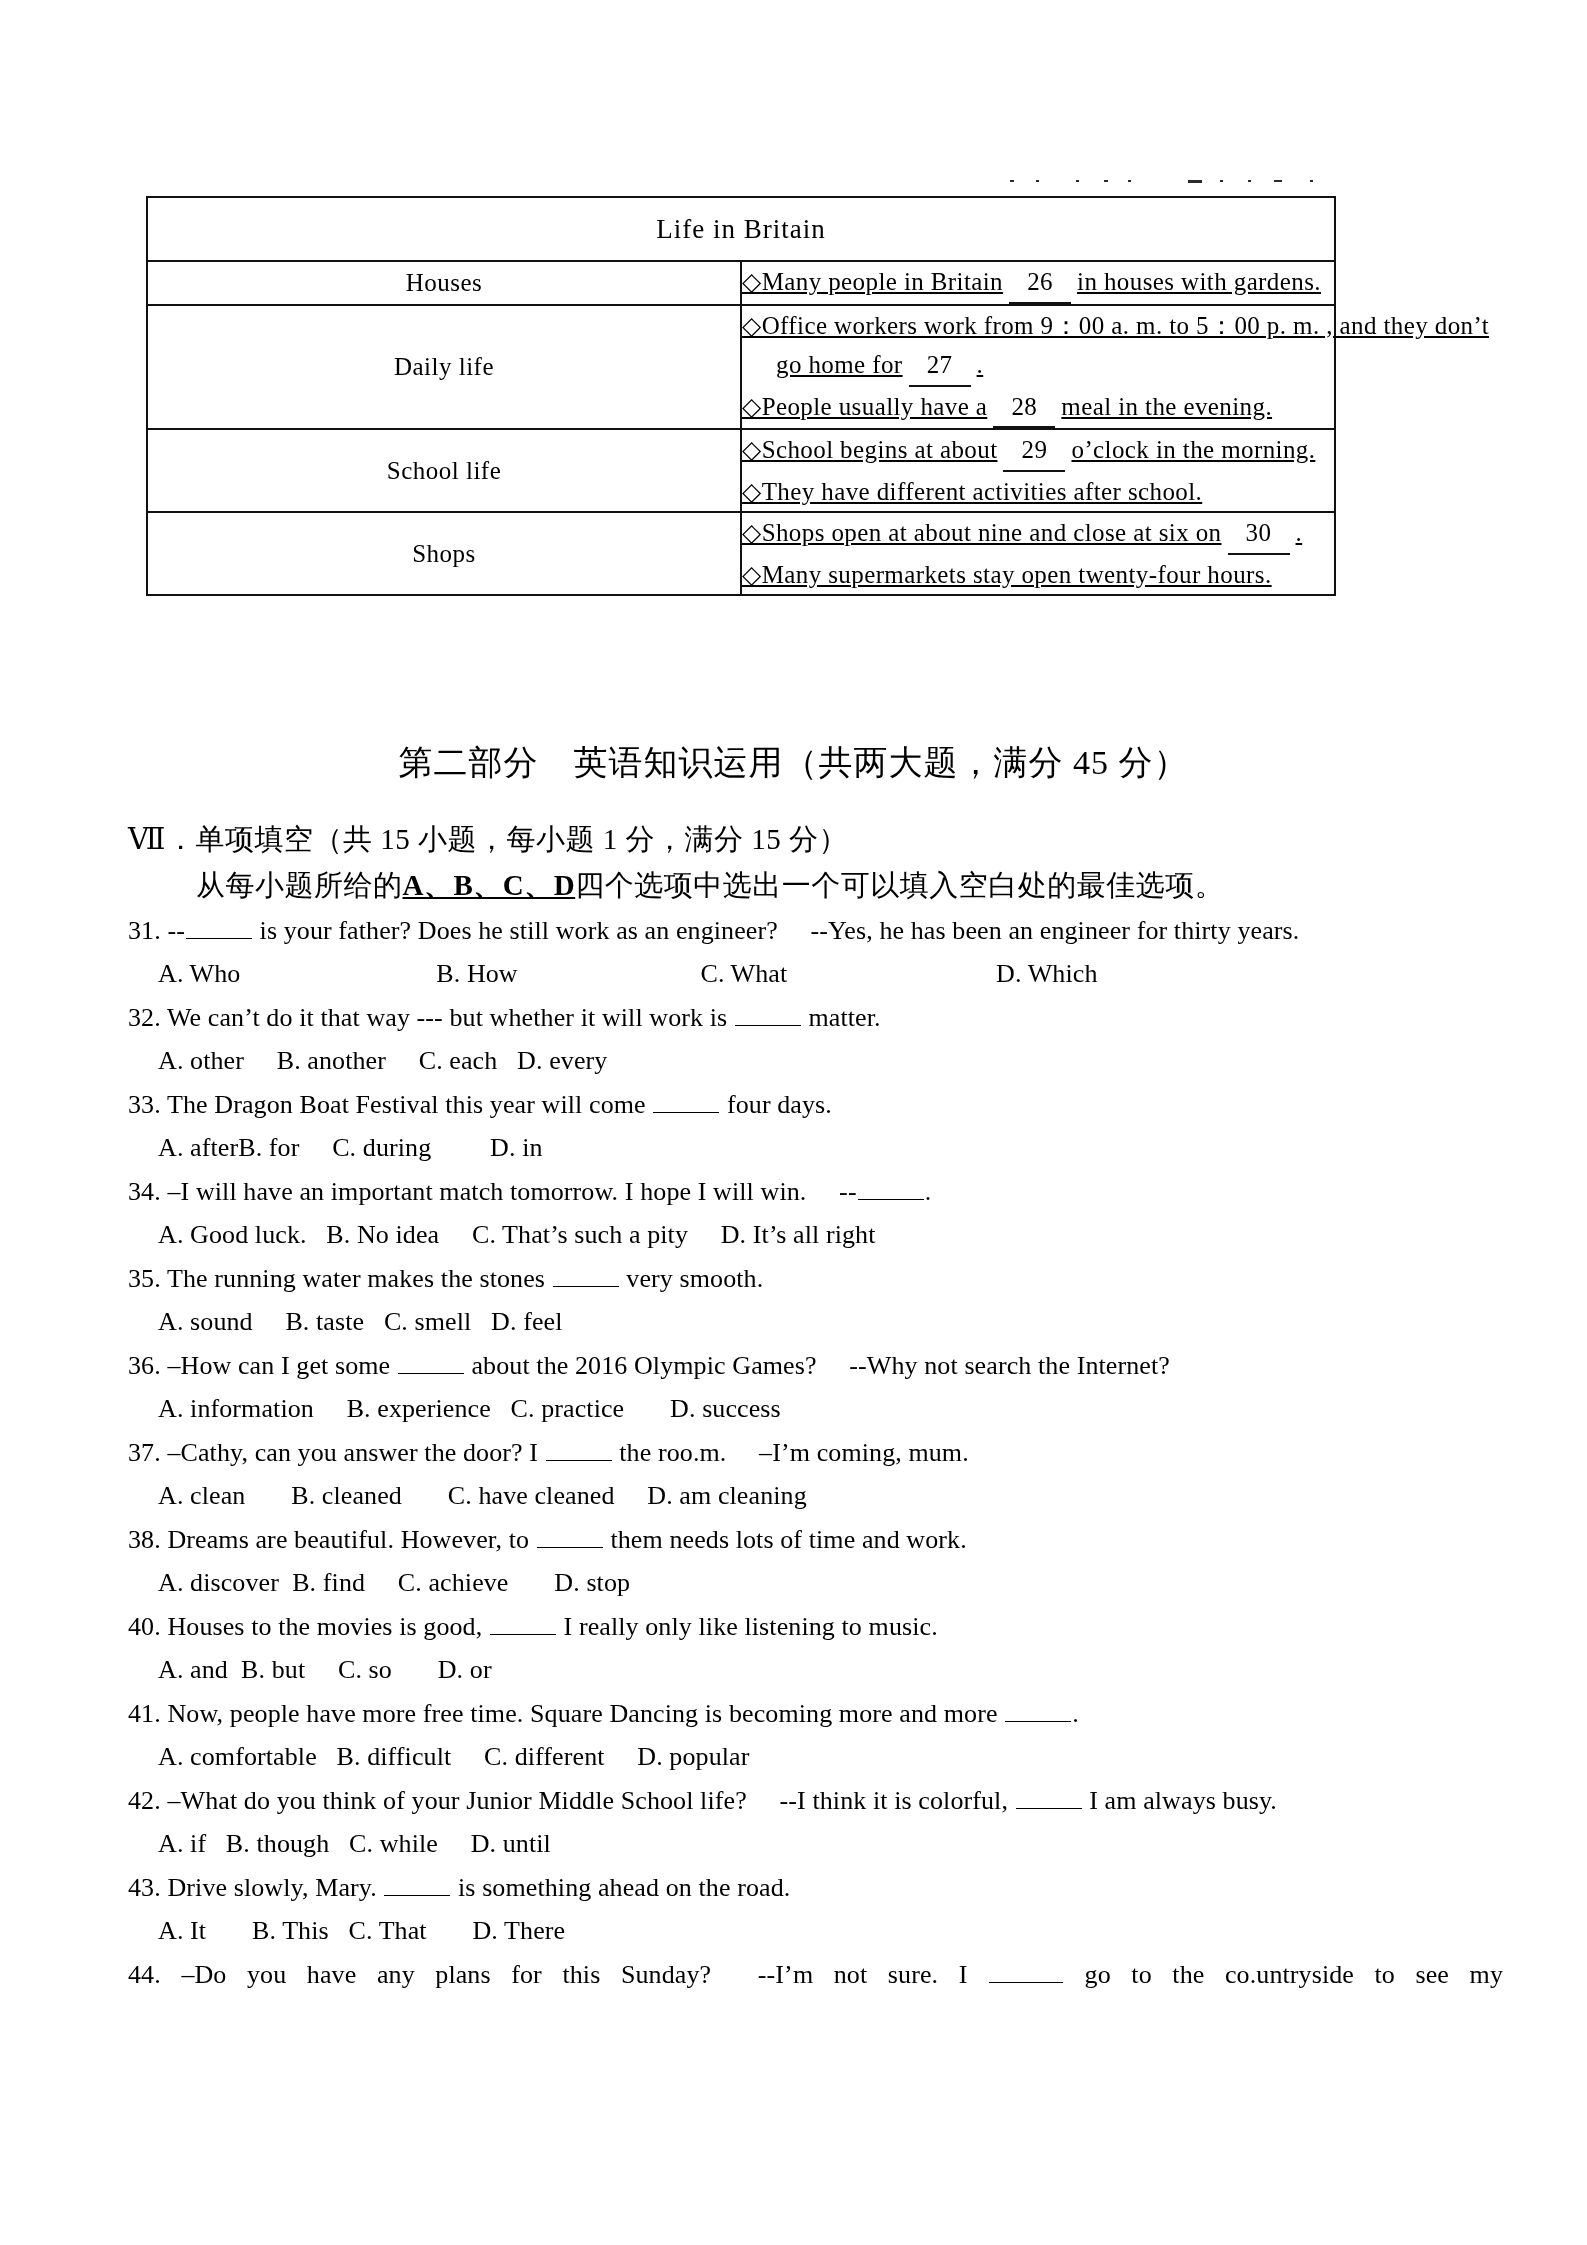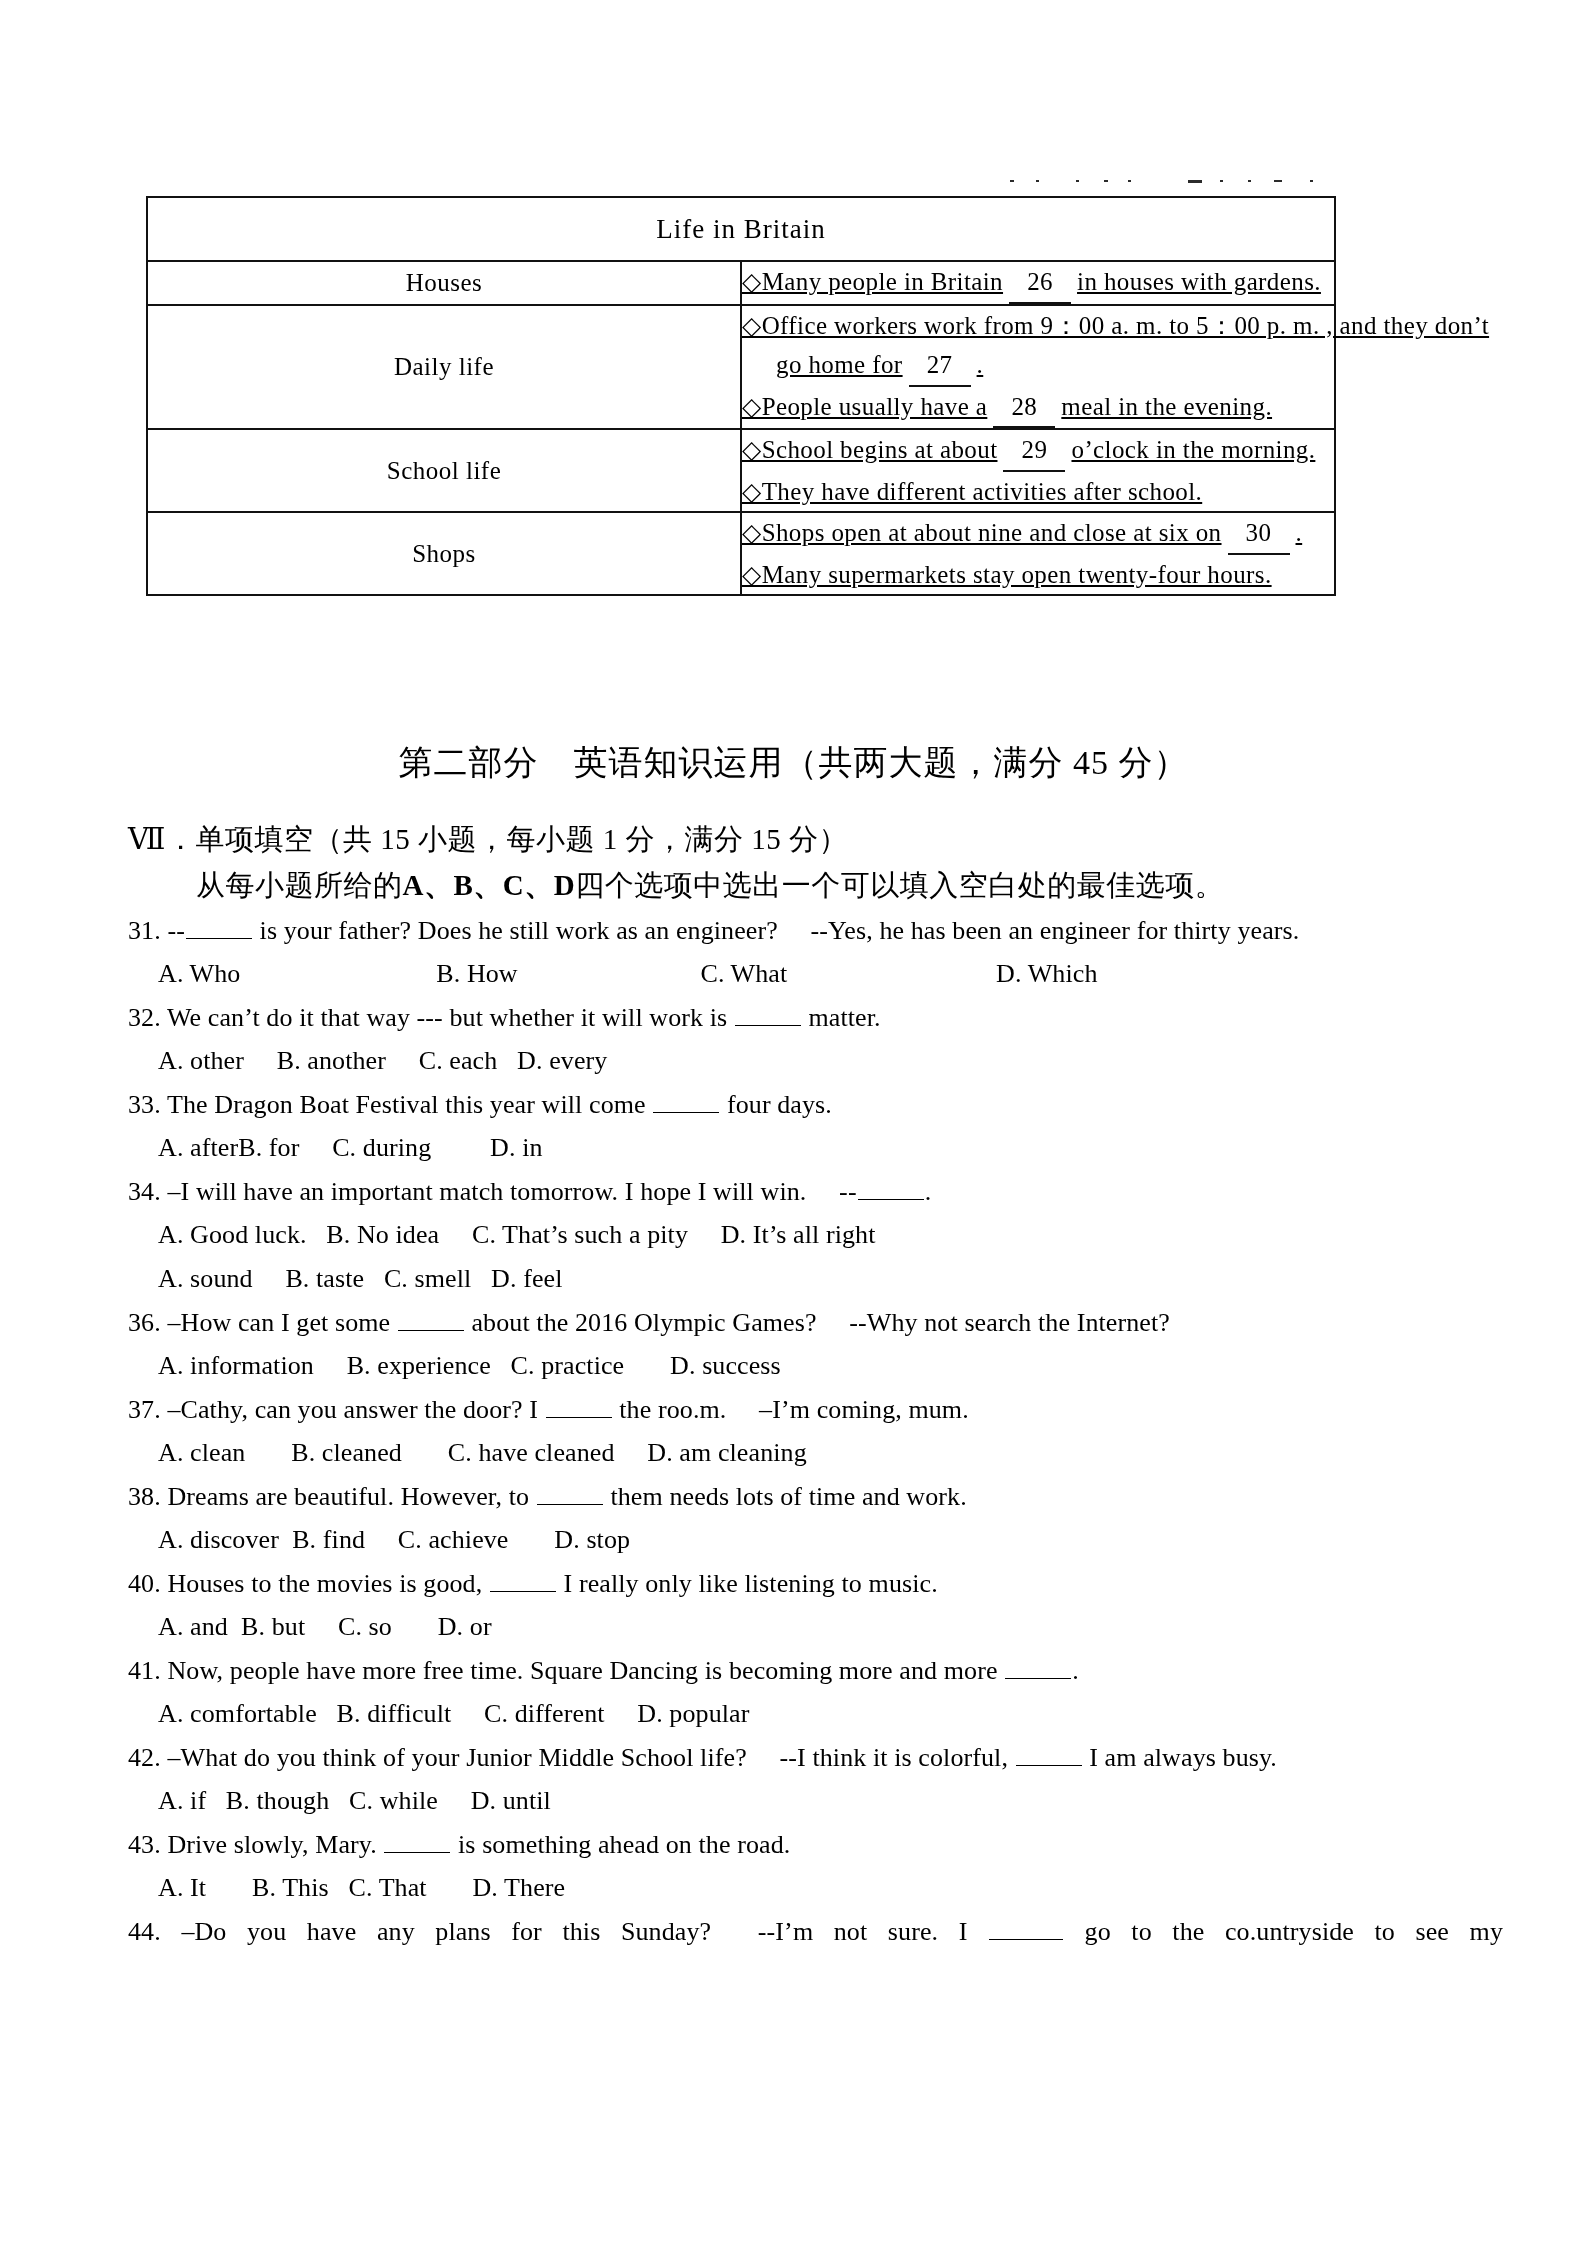--- a/index.html
+++ b/index.html
@@ -101,21 +101,21 @@
     font-size: 29px;
     letter-spacing: 0.5px;
   }
   .sec-sub {
     position: absolute;
     left: 196px;
     top: 866px;
     font-size: 29px;
     letter-spacing: 0.5px;
   }
-  .sec-sub b { font-weight: bold; }
+  .sec-sub b { font-weight: bold; text-decoration: underline; }
 
   
   .questions {
     position: absolute;
     left: 128px;
     top: 916px;
     width: 1380px;
   }
   .q-block { margin-bottom: 0; }
   .q-stem {
@@ -258,20 +258,24 @@
 
     <div class="q-block">
       <div class="q-stem">
         <span>34.</span>
         <span>–I will have an important match tomorrow. I hope I will win.  --</span><span class="blank"></span><span>.</span>
       </div>
       <div class="q-opts">A. Good luck.  B. No idea  C. That’s such a pity  D. It’s all right</div>
     </div>
 
     <div class="q-block">
+      <div class="q-stem">
+        <span>35.</span>
+        <span>The running water makes the stones </span><span class="blank"></span><span> very smooth.</span>
+      </div>
       <div class="q-opts">A. sound  B. taste  C. smell  D. feel</div>
     </div>
 
     <div class="q-block">
       <div class="q-stem">
         <span>36.</span>
         <span>–How can I get some </span><span class="blank"></span><span> about the 2016 Olympic Games?  --Why not search the Internet?</span>
       </div>
       <div class="q-opts">A. information  B. experience  C. practice   D. success</div>
     </div>

